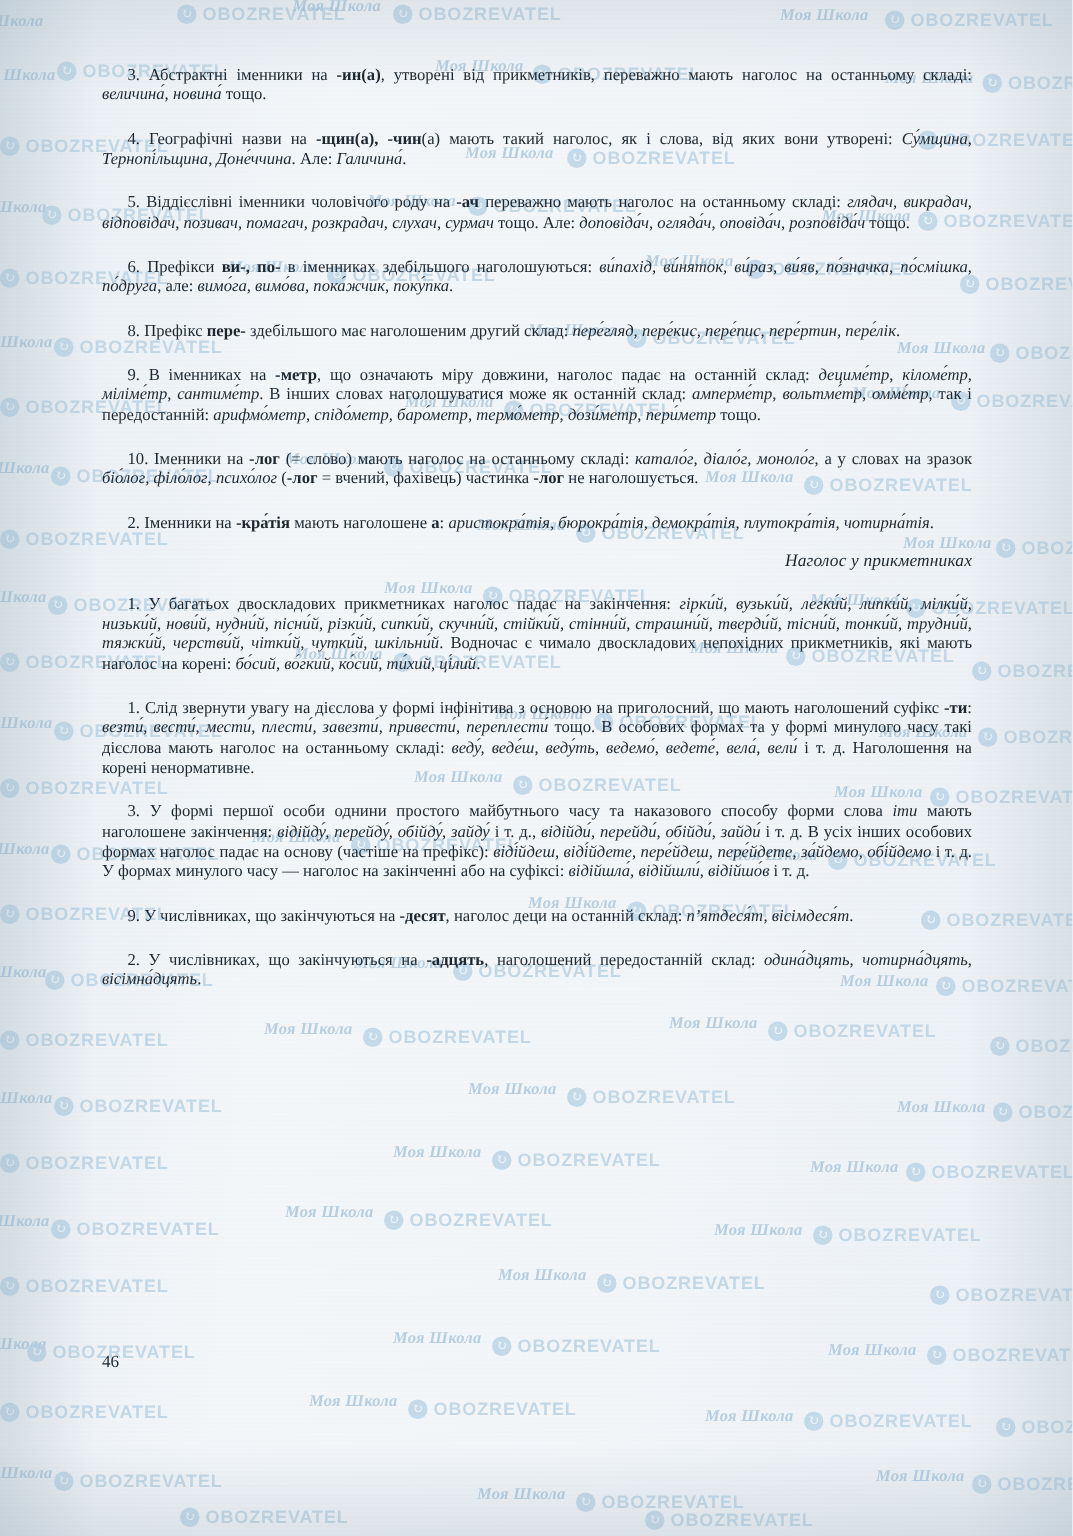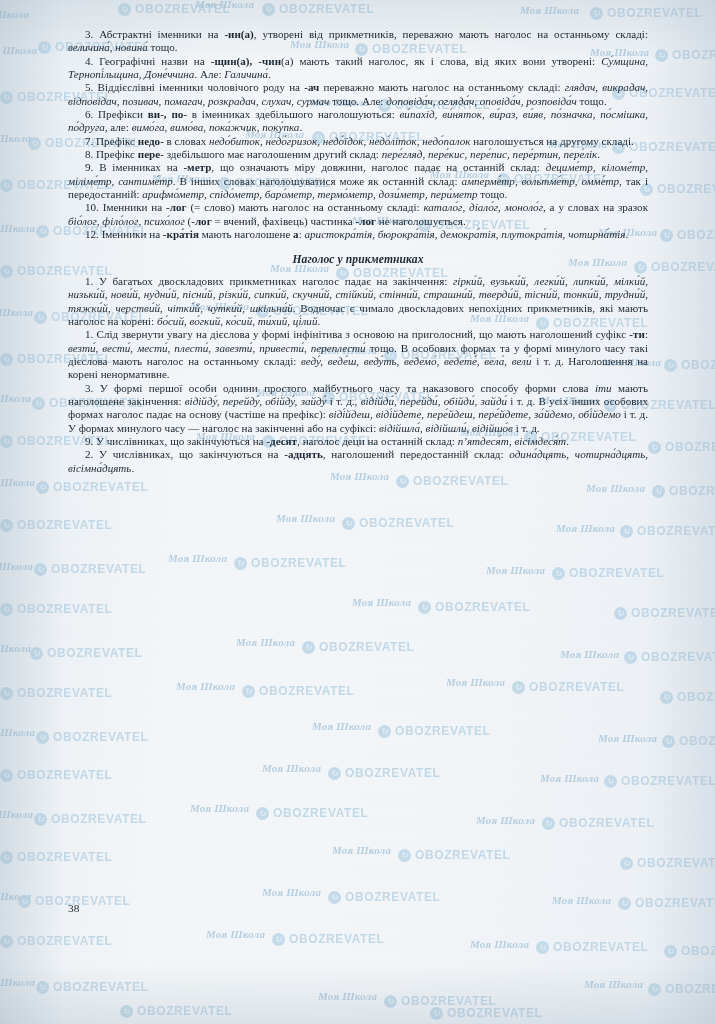--- a/index.html
+++ b/index.html
@@ -50,25 +50,25 @@
     position:absolute;
     left:68px;top:28px;width:580px;
     z-index:4;
     color:#1b2630;
     font-size:11.1px;
     line-height:13.35px;
     text-align:justify;
     text-justify:inter-word;
     hyphens:manual;
   }
-  p.para{margin:0 0 0 0;text-indent:17px;}
+  p.para{margin:16px 0 0 0;text-indent:17px;}
   .i{font-style:italic;}
   .b{font-weight:bold;}
   h2.sect{
-    text-align:center;font-style:italic;font-weight:bold;
+    text-align:right;font-style:italic;font-weight:normal;
     font-size:11.6px;margin:11px 0 9px 0;letter-spacing:.1px;
   }
   #pageno{
     position:absolute;left:68px;top:902px;z-index:4;
     font-size:11.4px;color:#1b2630;
   }
   
   #grain{
     position:absolute;inset:0;z-index:5;pointer-events:none;opacity:.16;
     background:
@@ -567,29 +567,28 @@
         <span class="logo">↻</span>
         <span class="obz">OBOZREVATEL</span>
       </div>
     </div>
 
   <div id="content">
       <p class="para"><span>3. Абстрактні іменники на </span><span class="b">-ин(а)</span><span>, утворені від прикметників, переважно мають наголос на остан­ньому складі: </span><span class="i">величина́, новина́</span><span> тощо.</span></p>
       <p class="para"><span>4. Географічні назви на </span><span class="b">-щин(а), -чин</span><span>(а)</span><span> мають такий наголос, як і слова, від яких вони утворені: </span><span class="i">Су́мщина, Тернопі́льщина, Доне́ччина</span><span>. Але: </span><span class="i">Галичина́</span><span>.</span></p>
       <p class="para"><span>5. Віддієслівні іменники чоловічого роду на </span><span class="b">-ач</span><span> переважно мають наголос на останньому складі: </span><span class="i">глядач, викрадач, відповідач, позивач, помагач, розкрадач, слухач, сурмач</span><span> тощо. Але: </span><span class="i">доповіда́ч, огляда́ч, оповіда́ч, розповіда́ч</span><span> тощо.</span></p>
       <p class="para"><span>6. Префікси </span><span class="b">ви-, по-</span><span> в іменниках здебільшого наголошуються: </span><span class="i">ви́пахід, ви́няток, ви́раз, ви́яв, по́значка, по́смішка, по́друга</span><span>, але: </span><span class="i">вимо́га, вимо́ва, пока́жчик, поку́пка</span><span>.</span></p>
-      <p class="para"><span>7. Префікс </span><span class="b">недо-</span><span> в словах </span><span class="i">недо́биток, недо́гризок, недо́їдок, недо́літок, недо́палок</span><span> наголошується на другому складі.</span></p>
       <p class="para"><span>8. Префікс </span><span class="b">пере-</span><span> здебільшого має наголошеним другий склад: </span><span class="i">пере́гляд, пере́кис, пере́пис, пере́ртин, пере́лік</span><span>.</span></p>
       <p class="para"><span>9. В іменниках на </span><span class="b">-метр</span><span>, що означають міру довжини, наголос падає на останній склад: </span><span class="i">деци­ме́тр, кіломе́тр, міліме́тр, сантиме́тр</span><span>. В інших словах наголошуватися може як останній склад: </span><span class="i">амперме́тр, вольтме́тр, омме́тр</span><span>, так і передостанній: </span><span class="i">арифмо́метр, спідо́метр, баро́метр, термо́метр, дози́метр, пери́метр</span><span> тощо.</span></p>
       <p class="para"><span>10. Іменники на </span><span class="b">-лог</span><span> (= слово) мають наголос на останньому складі: </span><span class="i">катало́г, діало́г, моноло́г</span><span>, а у словах на зразок </span><span class="i">біо́лог, філо́лог, психо́лог</span><span> (</span><span class="b">-лог</span><span> = вчений, фахівець) частинка </span><span class="b">-лог</span><span> не наголошується.</span></p>
-      <p class="para"><span>12. Іменники на </span><span class="b">-кра́тія</span><span> мають наголошене </span><span class="b">а</span><span>: </span><span class="i">аристокра́тія, бюрокра́тія, демокра́тія, плуто­кра́тія, чотирна́тія</span><span>.</span></p>
+      <p class="para"><span>2. Іменники на </span><span class="b">-кра́тія</span><span> мають наголошене </span><span class="b">а</span><span>: </span><span class="i">аристокра́тія, бюрокра́тія, демокра́тія, плуто­кра́тія, чотирна́тія</span><span>.</span></p>
       <h2 class="sect">Наголос у прикметниках</h2>
       <p class="para"><span>1. У багатьох двоскладових прикметниках наголос падає на закінчення: </span><span class="i">гірки́й, вузьки́й, легки́й, липки́й, мілки́й, низьки́й, нови́й, нудни́й, пісни́й, різки́й, сипки́й, скучни́й, стійки́й, стінни́й, страшни́й, тверди́й, тісни́й, тонки́й, трудни́й, тяжки́й, черстви́й, чітки́й, чутки́й, шкільни́й</span><span>. Водночас є чимало двоскладових непохідних прикметників, які мають наголос на корені: </span><span class="i">бо́сий, во́гкий, ко́сий, ти́хий, ці́лий</span><span>.</span></p>
       <p class="para"><span>1. Слід звернути увагу на дієслова у формі інфінітива з основою на приголосний, що мають наго­лошений суфікс </span><span class="b">-ти</span><span>: </span><span class="i">везти́, вести́, мести́, плести́, завезти́, привести́, переплести́</span><span> тощо. В особових формах та у формі минулого часу такі дієслова мають наголос на останньому складі: </span><span class="i">веду́, веде́ш, ве­ду́ть, ведемо́, ведете́, вела́, вели́</span><span> і т. д. Наголошення на корені ненормативне.</span></p>
       <p class="para"><span>3. У формі першої особи однини простого майбутнього часу та наказового способу форми слова </span><span class="i">іти</span><span> мають наголошене закінчення: </span><span class="i">відійду́, перейду́, обійду́, зайду́</span><span> і т. д., </span><span class="i">відійди́, перейди́, обійди́, за­йди́</span><span> і т. д. В усіх інших особових формах наголос падає на основу (частіше на префікс): </span><span class="i">віді́йдеш, ві­ді́йдете, пере́йдеш, пере́йдете, за́йдемо, обі́йдемо</span><span> і т. д. У формах минулого часу — наголос на закін­ченні або на суфіксі: </span><span class="i">відійшла́, відійшли́, відійшо́в</span><span> і т. д.</span></p>
       <p class="para"><span>9. У числівниках, що закінчуються на </span><span class="b">-десят</span><span>, наголос деци на останній склад: </span><span class="i">п’ятдеся́т, вісім­деся́т</span><span>.</span></p>
       <p class="para"><span>2. У числівниках, що закінчуються на </span><span class="b">-адцять</span><span>, наголошений передостанній склад: </span><span class="i">одина́дцять, чотирна́дцять, вісімна́дцять</span><span>.</span></p>
     </div>
 
-  <div id="pageno">38</div>
+  <div id="pageno">46</div>
 
   <div id="grain"></div>
 </div>
 
 </body></html>

